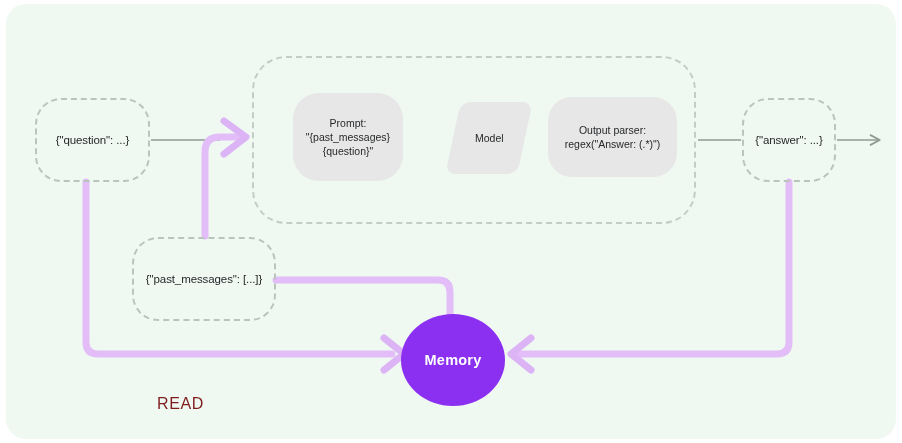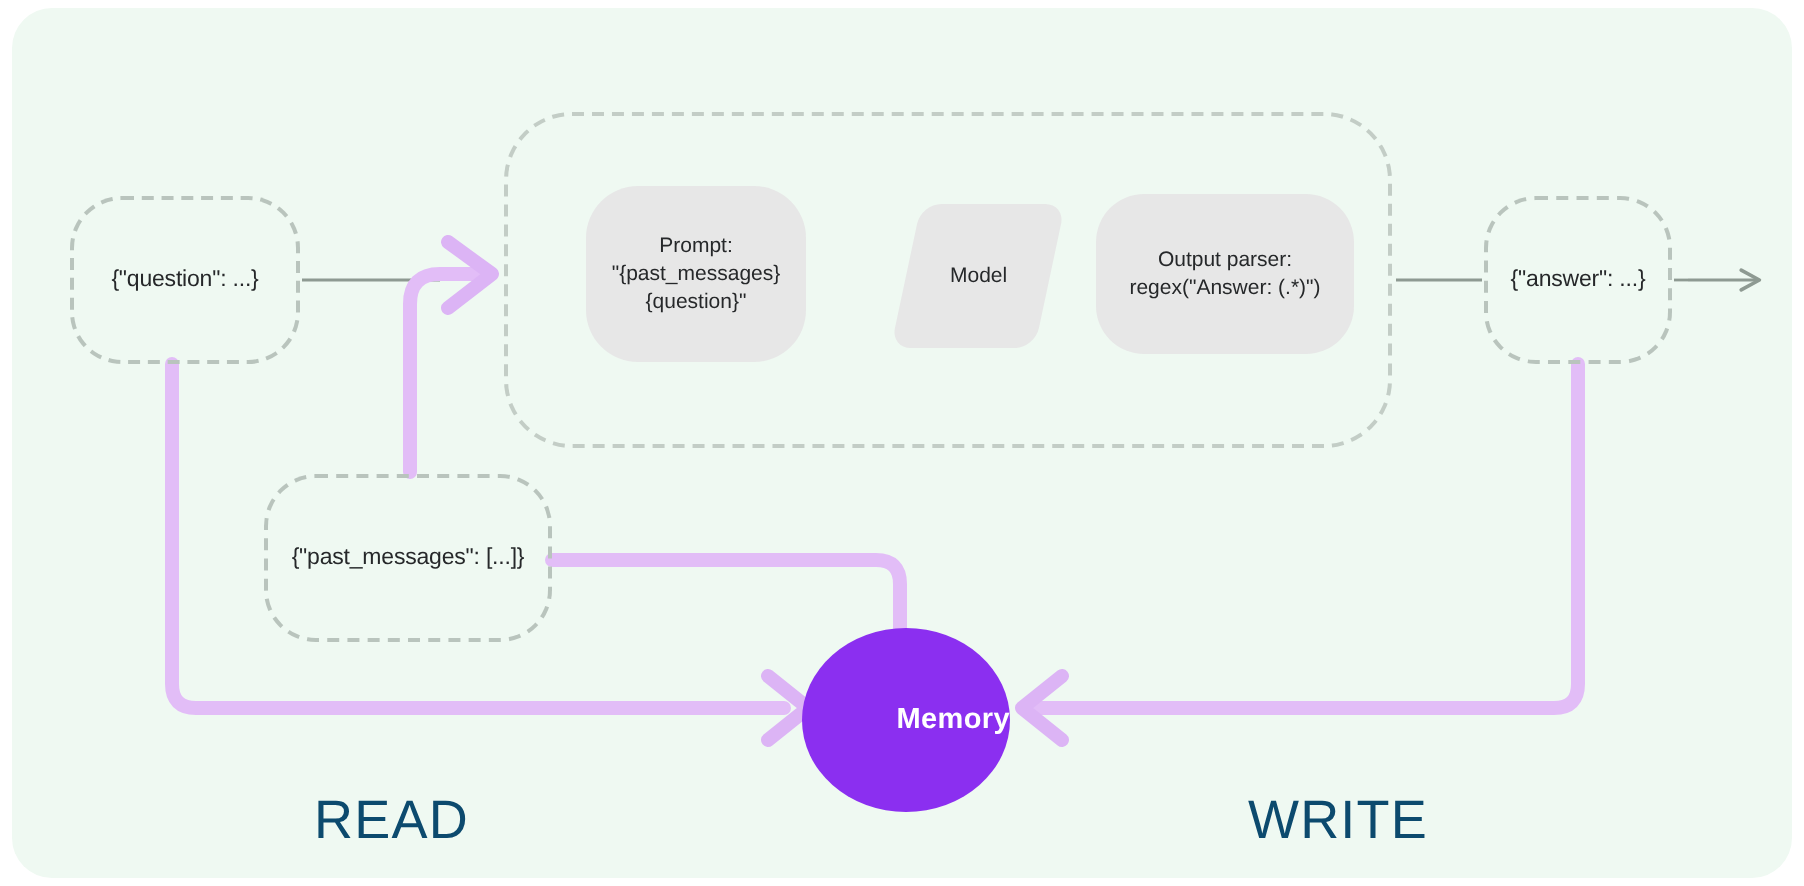--- a/index.html
+++ b/index.html
@@ -117,34 +117,34 @@
   #memory-circle {
     position: absolute;
     left: 395px;
     top: 310px;
     width: 104px;
     height: 92px;
     border-radius: 50%;
     background: #8b2ff0;
     display: flex;
     align-items: center;
-    justify-content: flex-end;
+    justify-content: center;
   }
   #memory-circle .mem-label {
     color: #ffffff;
     font-size: 14.5px;
     font-weight: bold;
     letter-spacing: 0.2px;
   }
 
   
   .caption {
     position: absolute;
-    color: #0c4a6e;
-    font-size: 27px;
+    color: #7f1d1d;
+    font-size: 16px;
     letter-spacing: 0.6px;
   }
   #read-caption  { left: 151px; top: 391px; }
   #write-caption { left: 618px; top: 391px; }
 </style>
 </head>
 <body>
 
 <div id="canvas">
   <div id="stage">
@@ -203,16 +203,15 @@
 
     <div class="dnode" id="past-node">
       <span class="lbl">{"past_messages": [...]}</span>
     </div>
 
     <div id="memory-circle">
       <span class="mem-label">Memory</span>
     </div>
 
     <div class="caption" id="read-caption">READ</div>
-    <div class="caption" id="write-caption">WRITE</div>
 
   </div>
 </div>
 
 </body></html>

